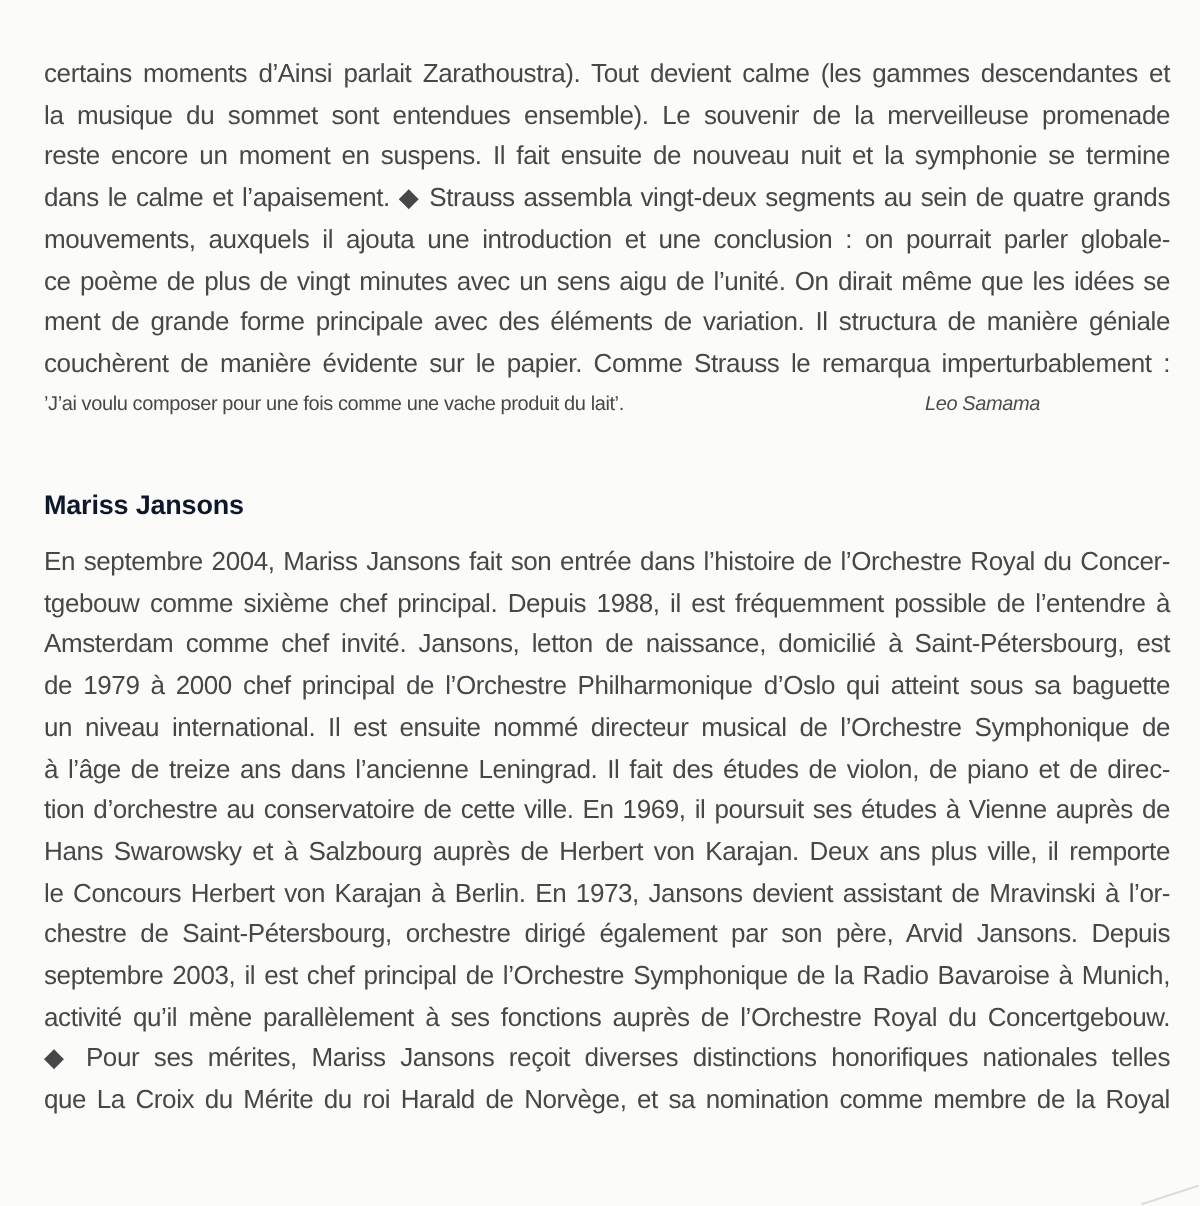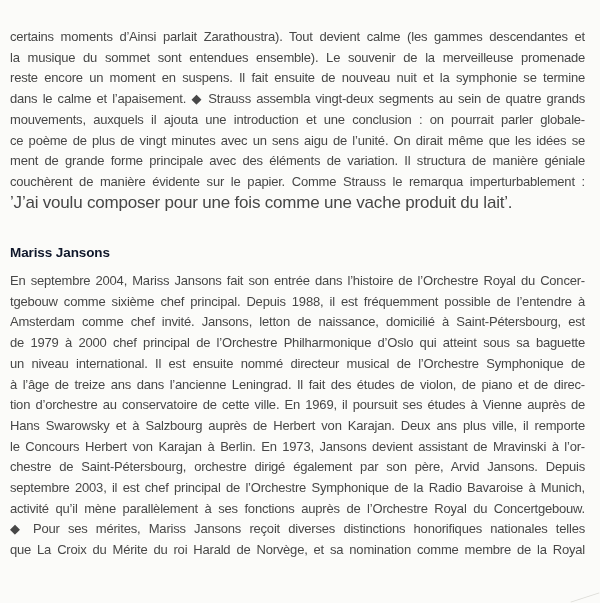--- a/index.html
+++ b/index.html
@@ -9,35 +9,35 @@
   body {
     width: 600px;
     height: 603px;
     background: #fbfbf9;
     font-family: "Liberation Sans", sans-serif;
     color: #474747;
     position: relative;
     overflow: hidden;
   }
   .page {
-    padding: 27px 15px 0 10px;
+    padding: 27px 15px 0 22px;
   }
   .line {
     font-size: 13px;
     line-height: 20.7px;
     letter-spacing: -0.2px;
     text-align: justify;
     text-align-last: justify;
     text-justify: inter-word;
     white-space: nowrap;
   }
   .quote-line {
     display: flex;
     align-items: flex-end;
-    font-size: 17px;
+    font-size: 10px;
     line-height: 20.7px;
     letter-spacing: -0.2px;
   }
   .attribution {
     font-style: italic;
     margin-left: auto;
     margin-right: 65px;
     color: #4c4c4c;
   }
   .heading {
@@ -68,20 +68,21 @@
     <div class="line">certains moments d’Ainsi parlait Zarathoustra). Tout devient calme (les gammes descendantes et</div>
     <div class="line">la musique du sommet sont entendues ensemble). Le souvenir de la merveilleuse promenade</div>
     <div class="line">reste encore un moment en suspens. Il fait ensuite de nouveau nuit et la symphonie se termine</div>
     <div class="line">dans le calme et l’apaisement. ◆ Strauss assembla vingt-deux segments au sein de quatre grands</div>
     <div class="line">mouvements, auxquels il ajouta une introduction et une conclusion : on pourrait parler globale-</div>
     <div class="line">ce poème de plus de vingt minutes avec un sens aigu de l’unité. On dirait même que les idées se</div>
     <div class="line">ment de grande forme principale avec des éléments de variation. Il structura de manière géniale</div>
     <div class="line">couchèrent de manière évidente sur le papier. Comme Strauss le remarqua imperturbablement :</div>
     <div class="quote-line">
       <span>’J’ai voulu composer pour une fois comme une vache produit du lait’.</span>
+      <span class="attribution">Leo Samama</span>
     </div>
   </div>
 
   <div class="heading">Mariss Jansons</div>
 
   <div>
     <div class="line">En septembre 2004, Mariss Jansons fait son entrée dans l’histoire de l’Orchestre Royal du Concer-</div>
     <div class="line">tgebouw comme sixième chef principal. Depuis 1988, il est fréquemment possible de l’entendre à</div>
     <div class="line">Amsterdam comme chef invité. Jansons, letton de naissance, domicilié à Saint-Pétersbourg, est</div>
     <div class="line">de 1979 à 2000 chef principal de l’Orchestre Philharmonique d’Oslo qui atteint sous sa baguette</div>

